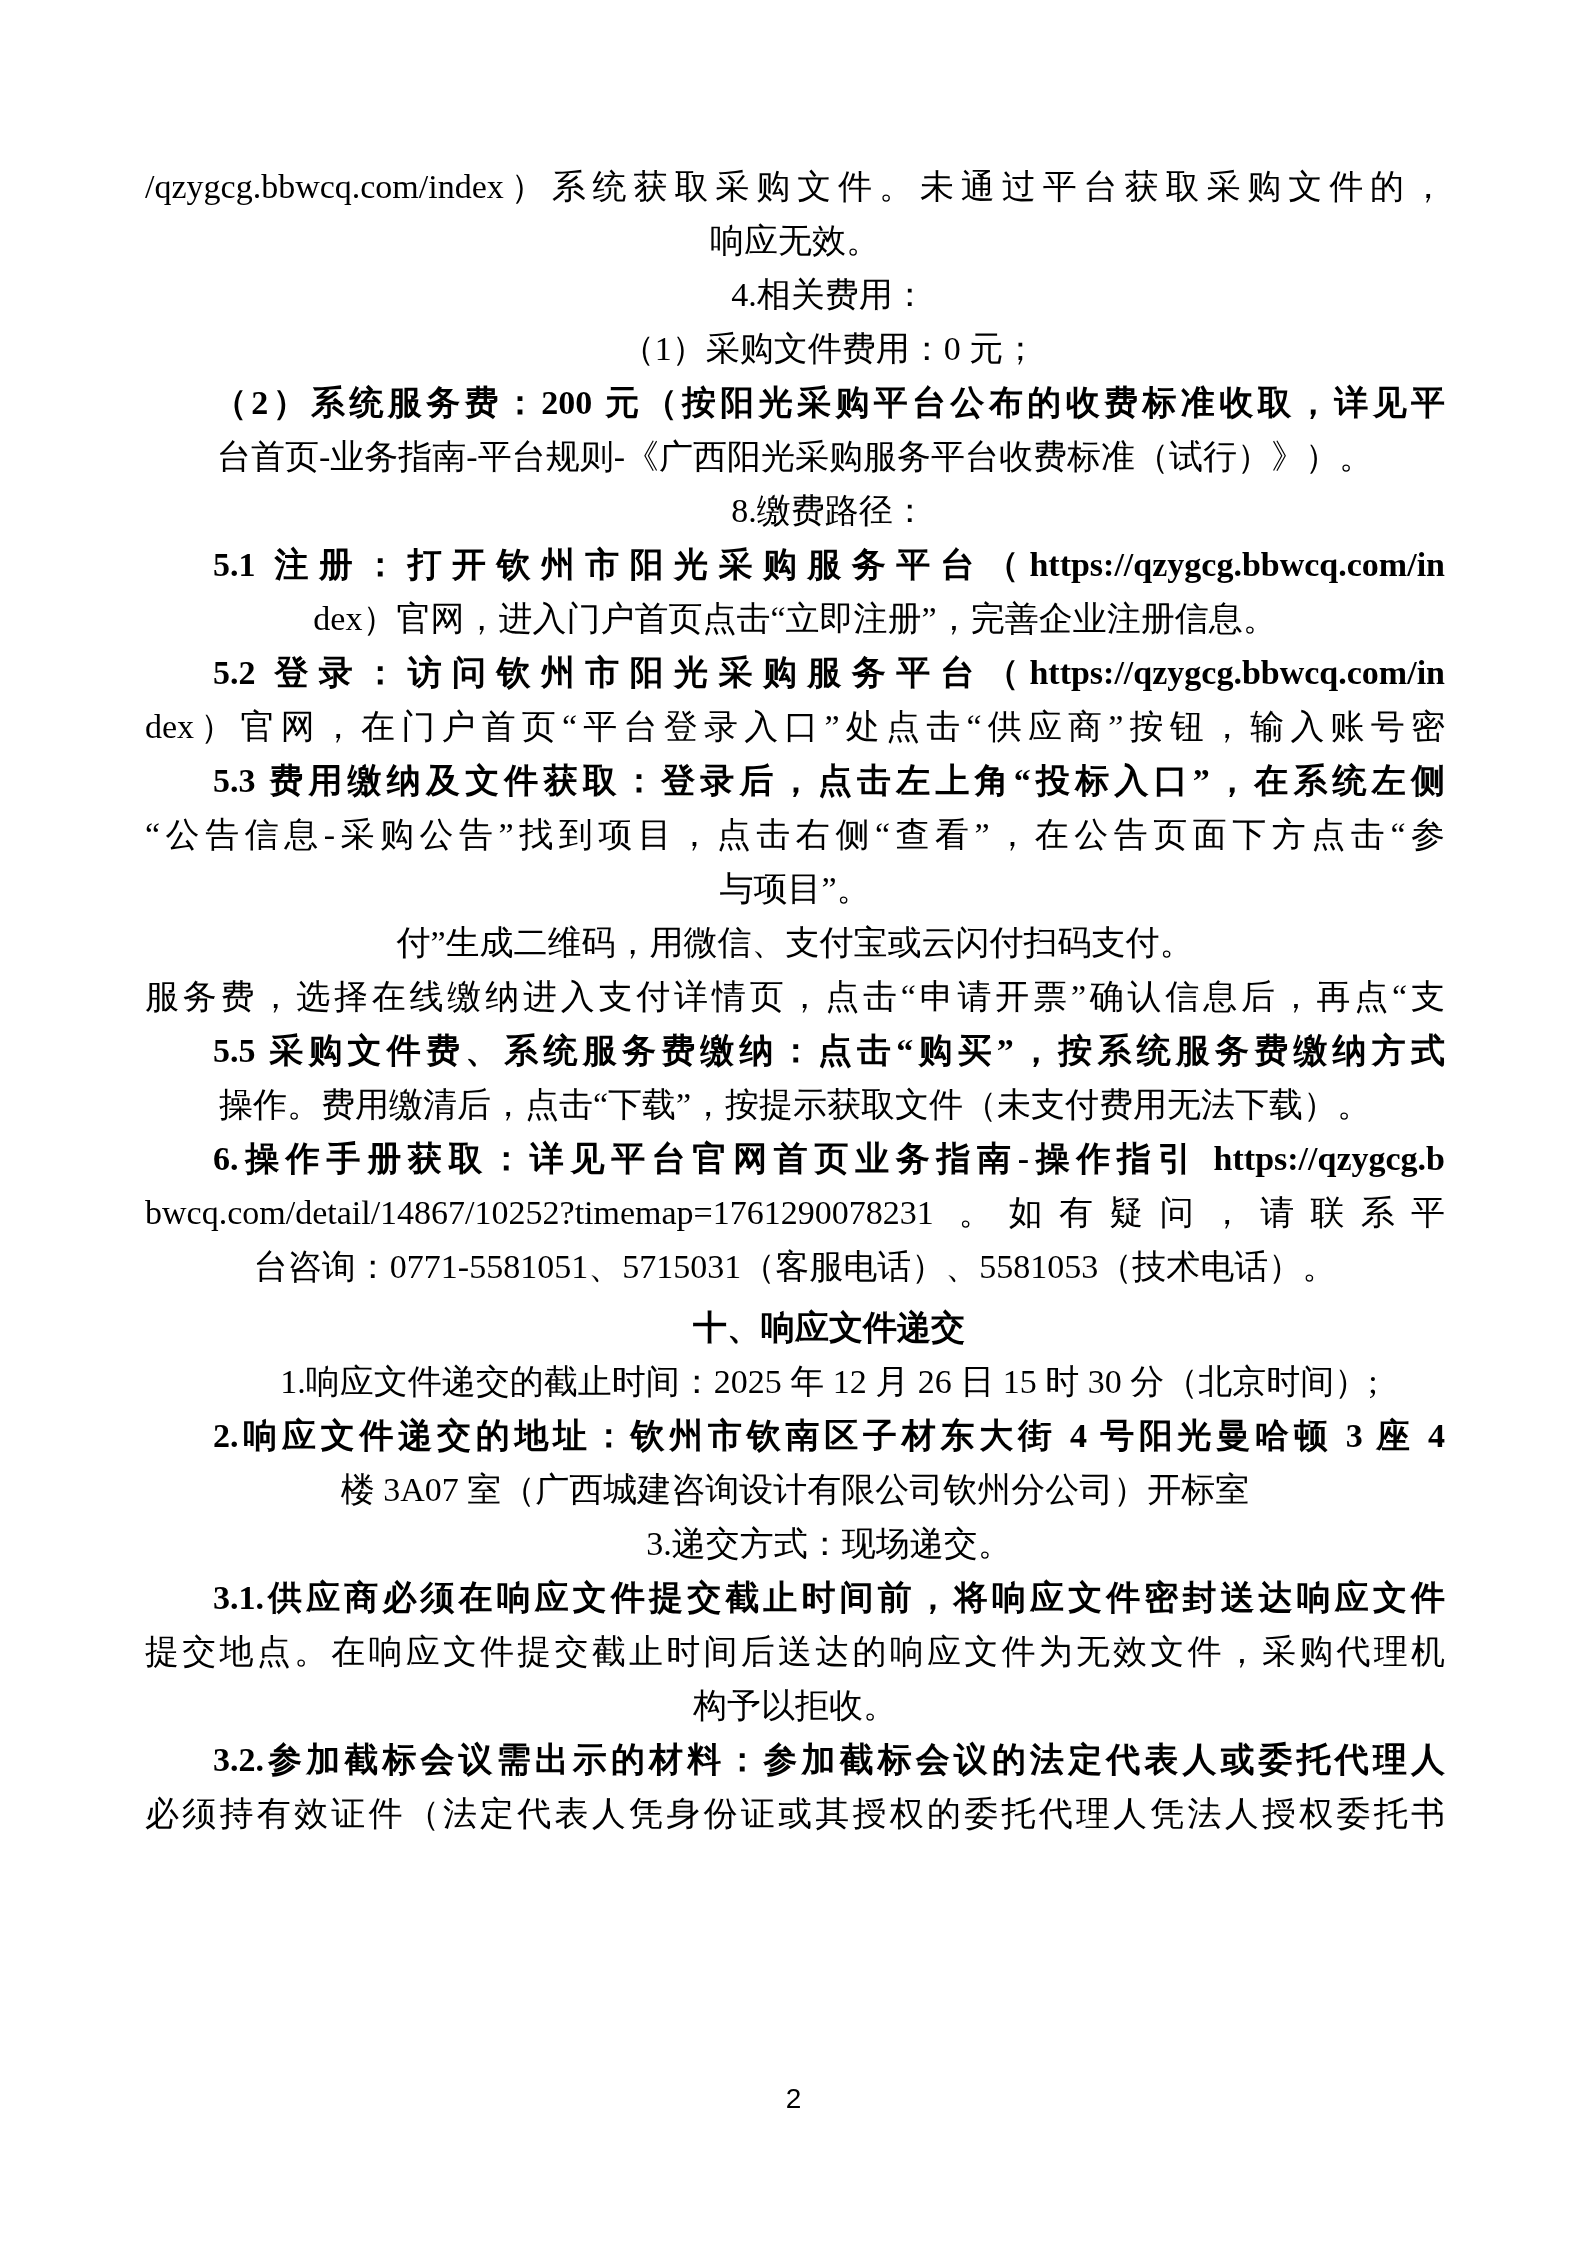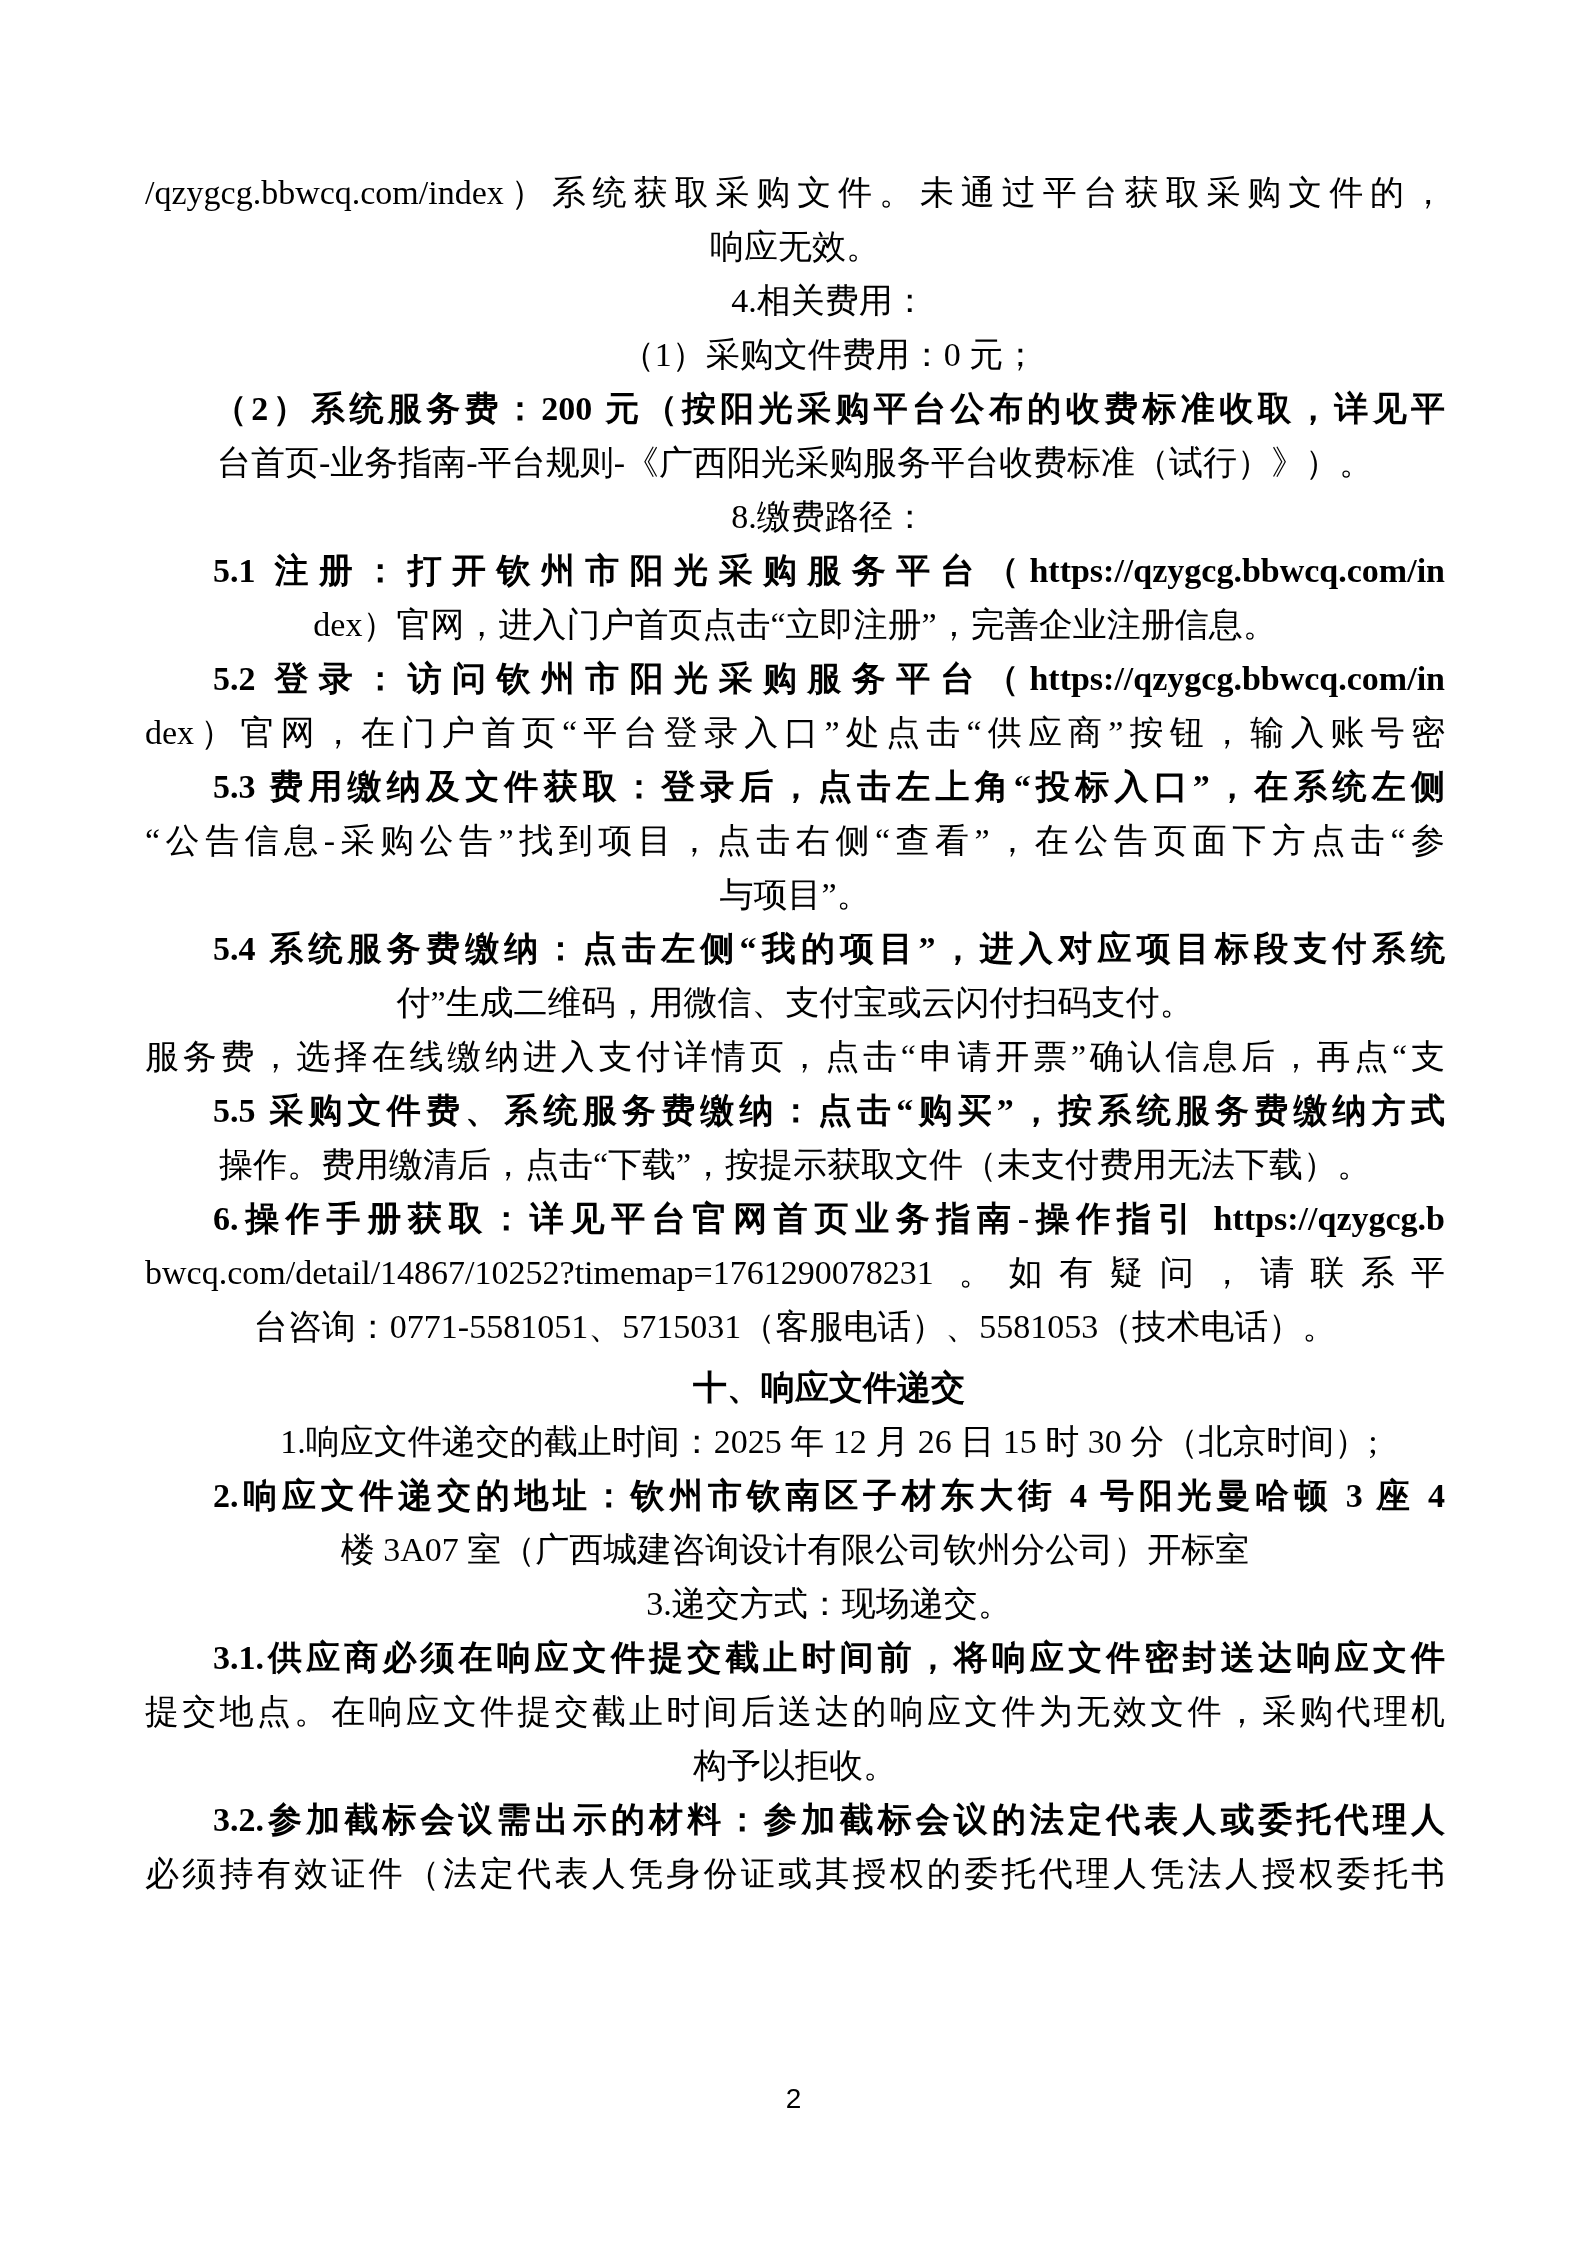--- a/index.html
+++ b/index.html
@@ -12,21 +12,21 @@
     width: 1587px;
     height: 2245px;
     background: #ffffff;
     font-family: "Liberation Serif", "DejaVu Serif", serif;
     color: #000000;
     overflow: hidden;
   }
   .content {
     position: absolute;
     left: 145px;
-    top: 166px;
+    top: 160px;
     width: 1300px;
   }
   .line {
     font-size: 34px;
     line-height: 54px;
     height: 54px;
     overflow: hidden;
     text-align: center;
     white-space: nowrap;
   }
@@ -61,21 +61,20 @@
     <div class="line indent fill">（2）系统服务费：200 元（按阳光采购平台公布的收费标准收取，详见平</div>
     <div class="line">台首页-业务指南-平台规则-《广西阳光采购服务平台收费标准（试行）》）。</div>
     <div class="line indent">8.缴费路径：</div>
     <div class="line indent fill">5.1 注册：打开钦州市阳光采购服务平台（https://qzygcg.bbwcq.com/in</div>
     <div class="line">dex）官网，进入门户首页点击“立即注册”，完善企业注册信息。</div>
     <div class="line indent fill">5.2 登录：访问钦州市阳光采购服务平台（https://qzygcg.bbwcq.com/in</div>
     <div class="line fill">dex）官网，在门户首页“平台登录入口”处点击“供应商”按钮，输入账号密</div>
     <div class="line indent fill">5.3 费用缴纳及文件获取：登录后，点击左上角“投标入口”，在系统左侧</div>
     <div class="line fill">“公告信息-采购公告”找到项目，点击右侧“查看”，在公告页面下方点击“参</div>
     <div class="line">与项目”。</div>
-    <div class="line indent fill">5.4 系统服务费缴纳：点击左侧“我的项目”，进入对应项目标段支付系统</div>
     <div class="line">付”生成二维码，用微信、支付宝或云闪付扫码支付。</div>
     <div class="line fill">服务费，选择在线缴纳进入支付详情页，点击“申请开票”确认信息后，再点“支</div>
     <div class="line indent fill">5.5 采购文件费、系统服务费缴纳：点击“购买”，按系统服务费缴纳方式</div>
     <div class="line">操作。费用缴清后，点击“下载”，按提示获取文件（未支付费用无法下载）。</div>
     <div class="line indent fill">6.操作手册获取：详见平台官网首页业务指南-操作指引 https://qzygcg.b</div>
     <div class="line fill">bwcq.com/detail/14867/10252?timemap=1761290078231 。如有疑问，请联系平</div>
     <div class="line">台咨询：0771-5581051、5715031（客服电话）、5581053（技术电话）。</div>
     <div class="line indent heading">十、响应文件递交</div>
     <div class="line indent">1.响应文件递交的截止时间：2025 年 12 月 26 日 15 时 30 分（北京时间）;</div>
     <div class="line indent fill">2.响应文件递交的地址：钦州市钦南区子材东大街 4 号阳光曼哈顿 3 座 4</div>

